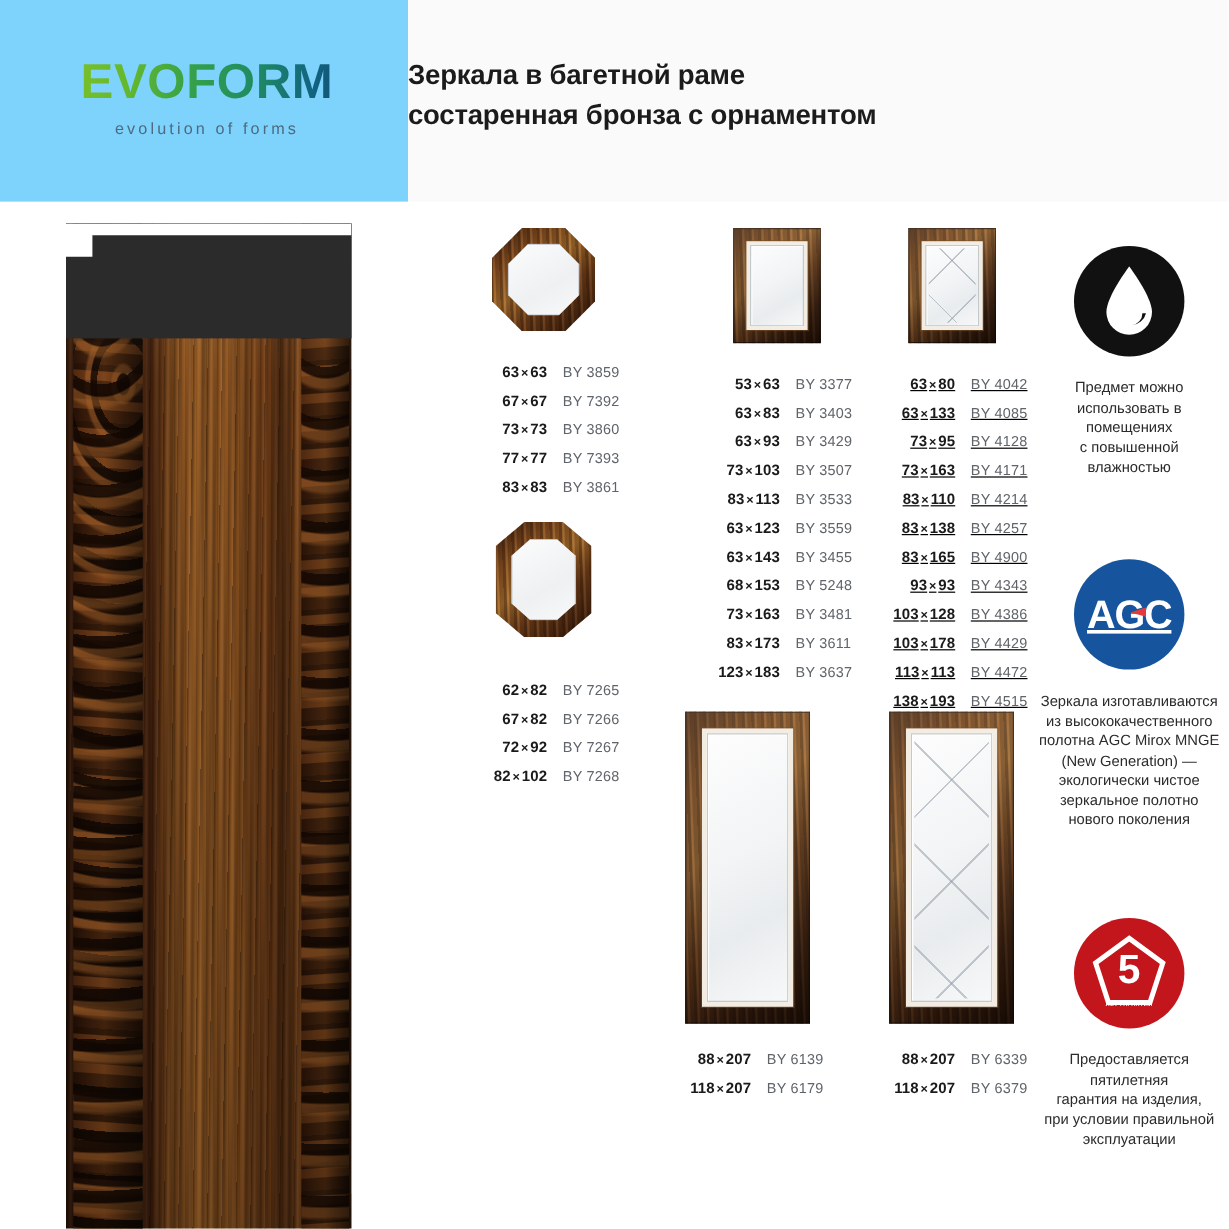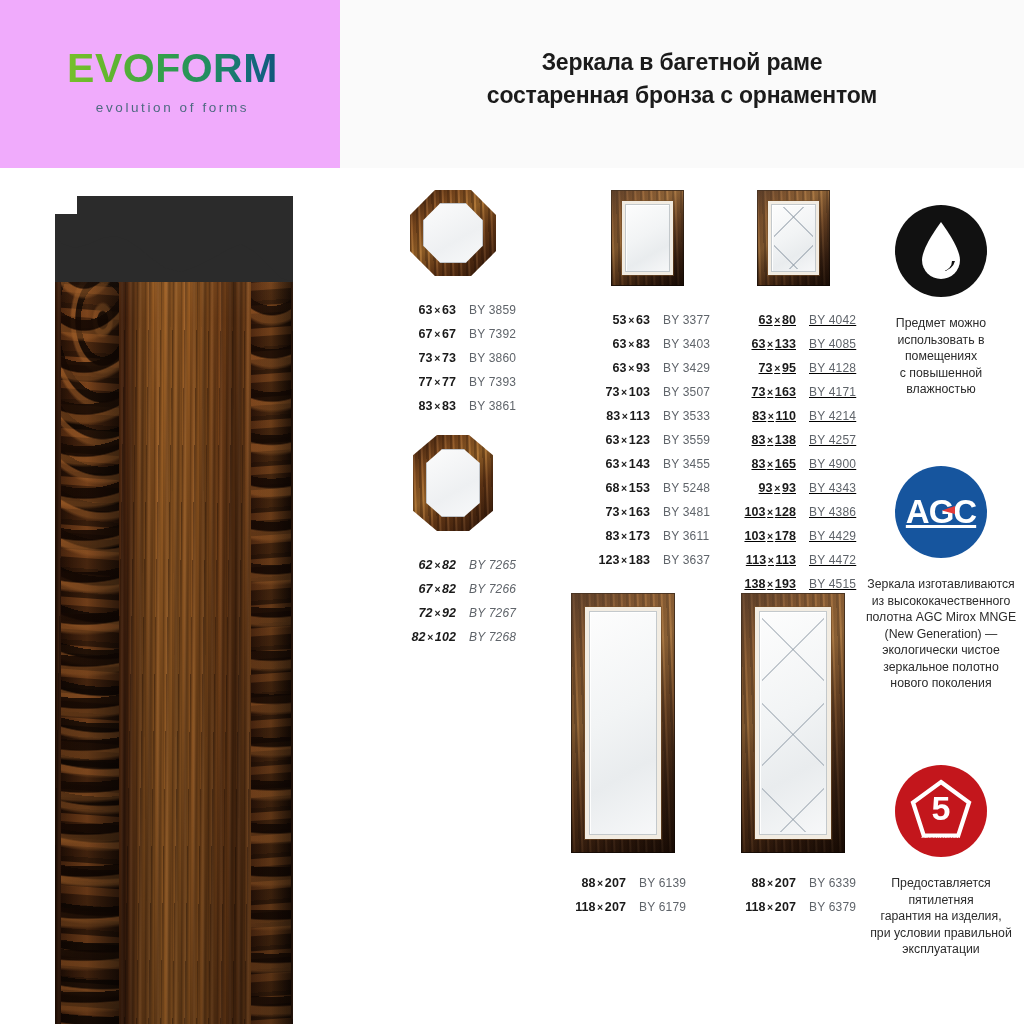--- a/index.html
+++ b/index.html
@@ -5,38 +5,38 @@
   html,body{margin:0;padding:0;}
   body{
     width:1024px;height:1024px;position:relative;overflow:hidden;
     background:#ffffff;
     font-family:"Liberation Sans","DejaVu Sans",sans-serif;
     -webkit-font-smoothing:antialiased;
   }
 
   
   #header{position:absolute;left:0;top:0;width:1024px;height:168px;}
-  #logo-panel{position:absolute;left:0;top:0;width:340px;height:168px;background:#f0abfc;}
+  #logo-panel{position:absolute;left:0;top:0;width:340px;height:168px;background:#7dd3fc;}
   #title-panel{position:absolute;left:340px;top:0;width:684px;height:168px;background:#fafafa;}
 
   #logo-wrap{position:absolute;left:60px;top:48px;width:225px;text-align:center;}
   #logo-word{
     font-size:41px;font-weight:bold;letter-spacing:.5px;line-height:1;
     font-family:"Liberation Sans",sans-serif;
     background:linear-gradient(95deg,#7cc12a 0%,#63b72e 22%,#34a04a 45%,#1f8a63 68%,#13647f 88%,#114f74 100%);
     -webkit-background-clip:text;background-clip:text;
     color:transparent;-webkit-text-fill-color:transparent;
     white-space:nowrap;
   }
   #logo-tag{
     margin-top:11px;font-size:13.5px;color:#4d6a80;letter-spacing:2.6px;
     font-family:"Liberation Sans",sans-serif;white-space:nowrap;
   }
 
-  #title-block{position:absolute;left:0;top:46px;width:684px;text-align:center;}
+  #title-block{position:absolute;left:0;top:46px;width:684px;}
   .title-line{
     font-size:23px;color:#1b1b1b;line-height:33px;font-weight:bold;
     font-family:"Liberation Sans",sans-serif;letter-spacing:-0.2px;
   }
 
   
   #moulding{position:absolute;left:55px;top:186px;width:238px;height:838px;overflow:hidden;}
   .wood{
     position:absolute;left:0;top:0;width:238px;height:838px;
     background:
@@ -277,21 +277,21 @@
       <span class="size-code">BY 3861</span>
     </div>
   </div>
 </div>
 
 <div class="col" style="left:378px;top:435px;width:150px;">
   <div class="octa-wrap mirror-img" style="width:80px;height:96px;">
     <div class="octa-frame oct8tall"></div>
     <div class="octa-inner oct8tall" style="left:13px;top:14px;right:13px;bottom:14px;"></div>
   </div>
-  <div class="size-table" style="margin-top:22px;font-style:italic;">
+  <div class="size-table" style="margin-top:32px;">
     <div class="size-row">
       <span class="size-dim"><span>62</span><span class="x">×</span><span>82</span></span>
       <span class="size-code">BY 7265</span>
     </div>
     <div class="size-row">
       <span class="size-dim"><span>67</span><span class="x">×</span><span>82</span></span>
       <span class="size-code">BY 7266</span>
     </div>
     <div class="size-row">
       <span class="size-dim"><span>72</span><span class="x">×</span><span>92</span></span>

